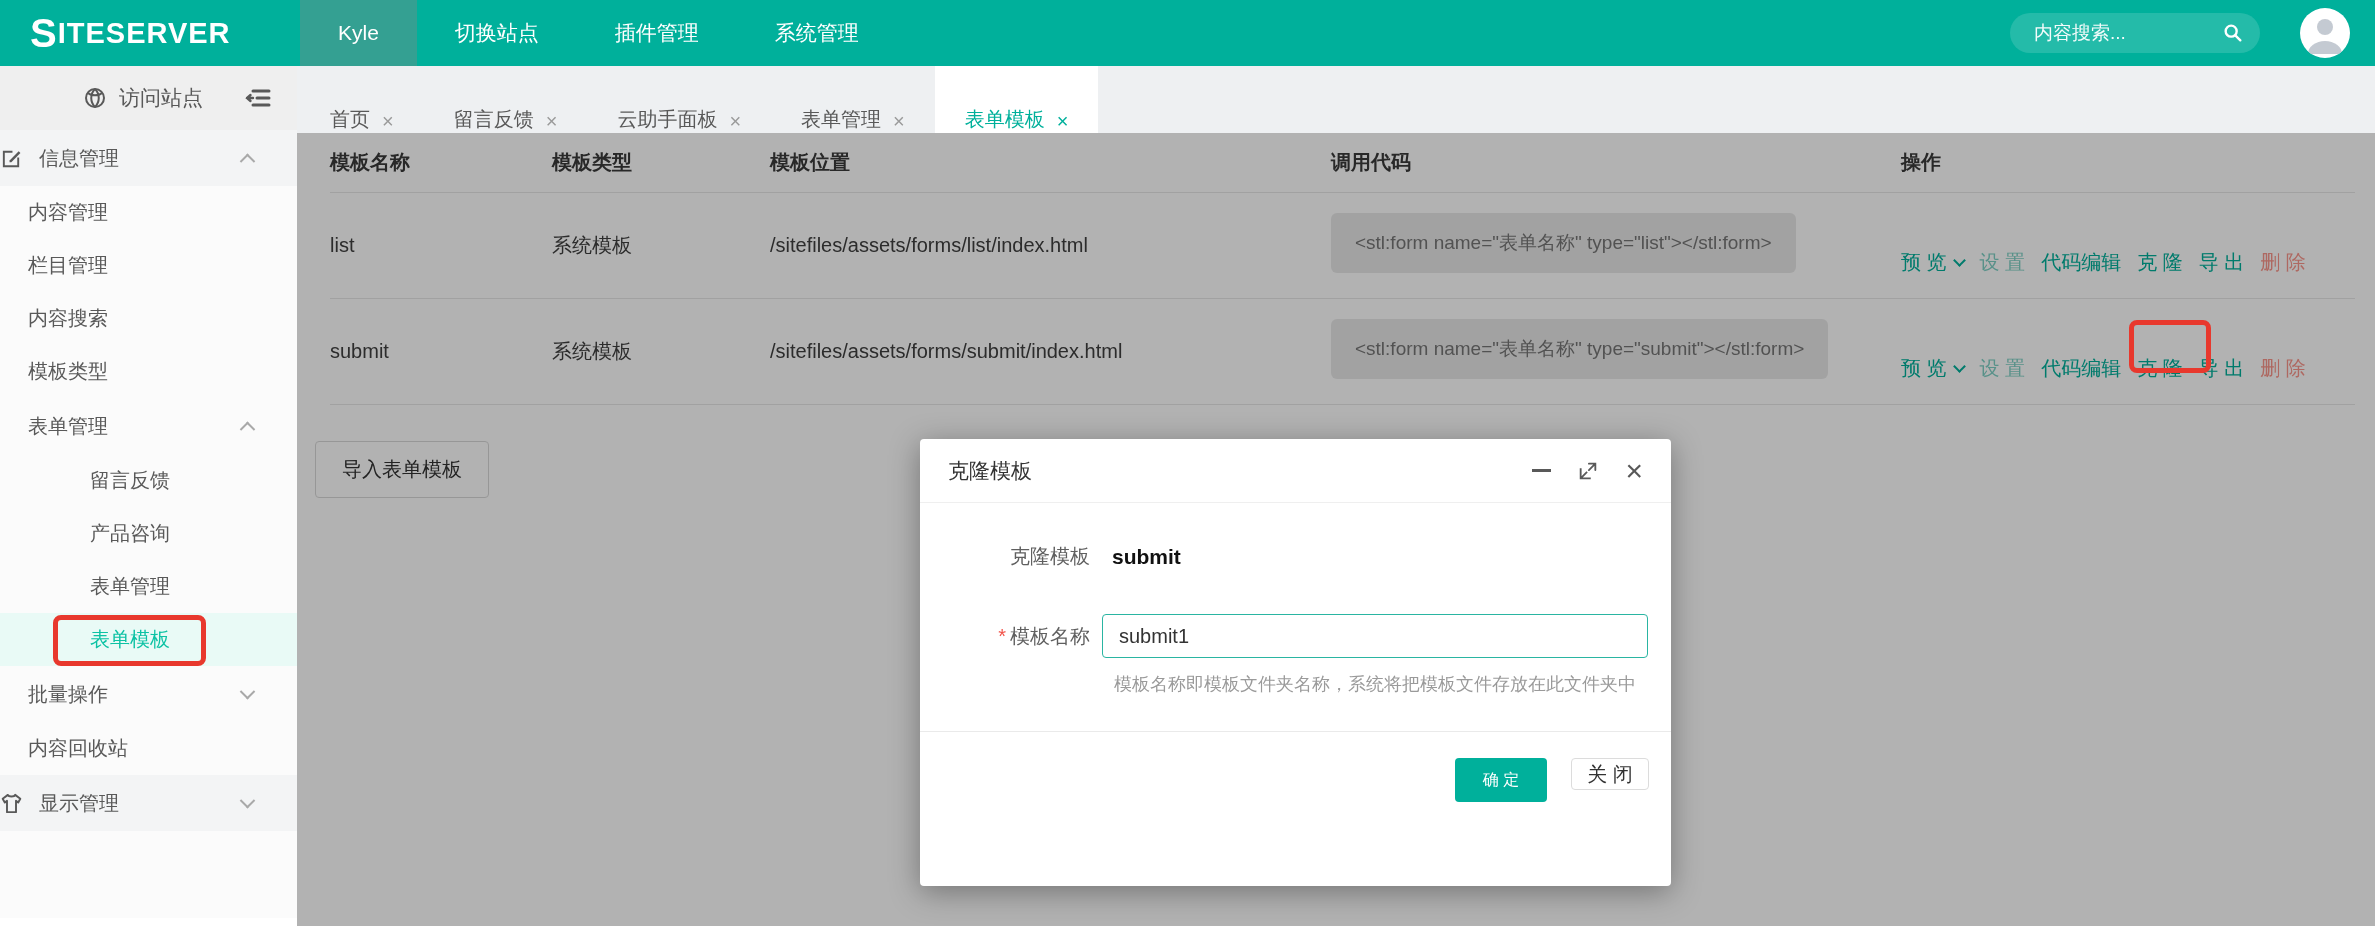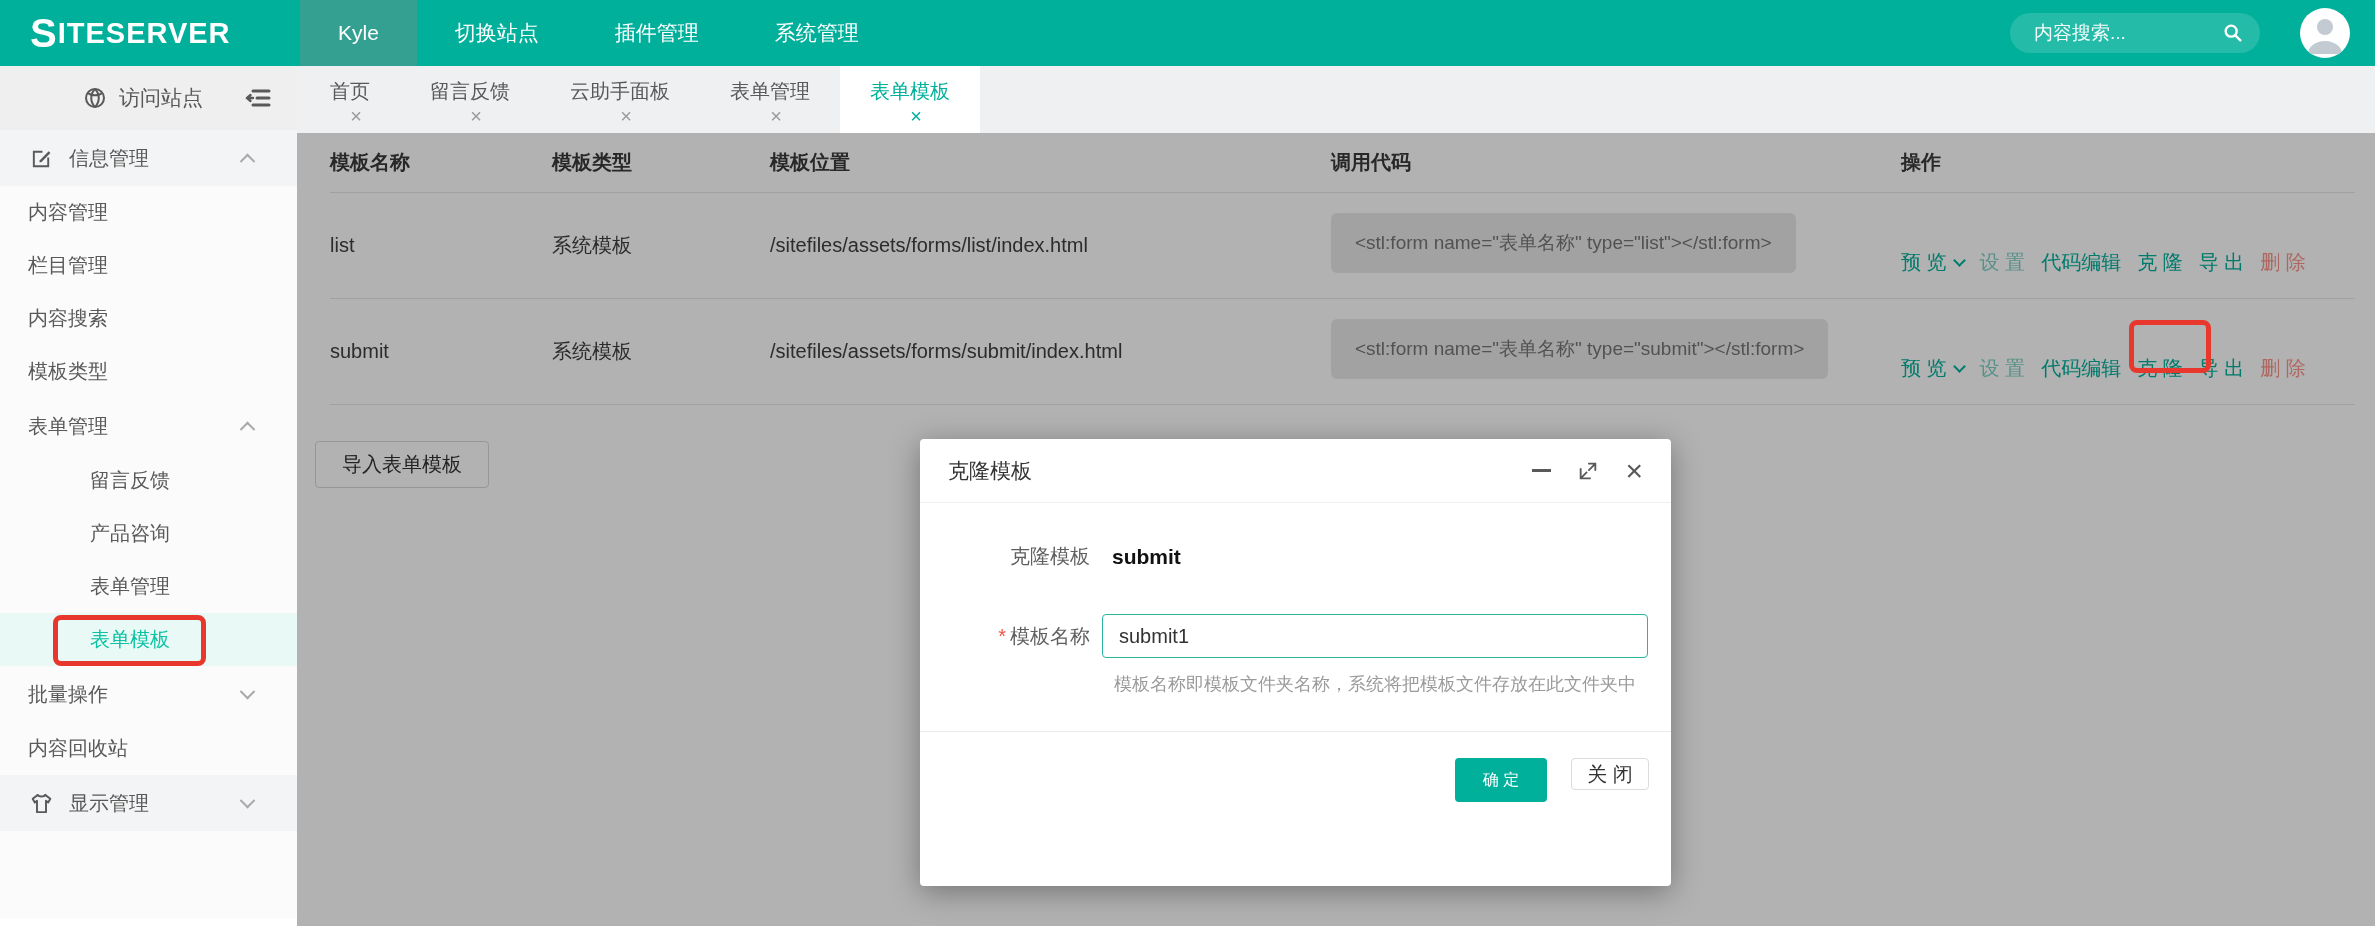--- a/index.html
+++ b/index.html
@@ -27,35 +27,35 @@
           position:relative;overflow:hidden;}
   .avatar svg{position:absolute;left:0;top:0;}
 
   
   .sidebar{position:absolute;left:0;top:66px;width:297px;bottom:8px;background:#fbfbfb;z-index:10;text-align:right;}
   .visit-row{height:64px;background:#efefef;display:flex;align-items:center;color:#595959;font-size:21px;}
   .visit-center{display:flex;align-items:center;margin-left:83px;}
   .visit-center svg{margin-right:12px;}
   .collapse-ico{margin-left:auto;margin-right:26px;cursor:pointer;display:flex;}
   .sitem{display:flex;align-items:center;font-size:20px;color:#595959;cursor:pointer;}
-  .sitem.lvl0{height:56px;background:#f3f4f5;padding-left:30px;}
+  .sitem.lvl0{height:56px;background:#f3f4f5;}
   .sitem.lvl0 .ico{margin-right:16px;display:flex;}
   .sitem.lvl1{height:53px;padding-left:28px;}
   .sitem.lvl1.group{height:56px;}
   .sitem.lvl2{height:53px;padding-left:90px;}
   .sitem.active{background:#e9faf6;color:#0cc2a4;}
   .chev{margin-left:auto;margin-right:44px;width:11px;height:11px;
         border-right:2px solid #a9a9a9;border-bottom:2px solid #a9a9a9;flex:0 0 auto;}
   .chev.up{transform:rotate(-135deg) translate(-2px,-2px);}
   .chev.down{transform:rotate(45deg) translate(-2px,-2px);}
 
   
   .tabbar{position:absolute;left:297px;top:66px;right:0;height:67px;background:#eef0f2;
           display:flex;align-items:stretch;padding-left:3px;z-index:10;}
-  .tab{display:flex;align-items:center;padding:12px 30px;font-size:20px;color:#595959;cursor:pointer;flex-direction:column;}
+  .tab{display:flex;align-items:flex-end;padding:0 30px;font-size:20px;color:#595959;cursor:pointer;}
   .tab .x{margin-left:12px;font-size:20px;color:#9a9a9a;}
   .tab.active{background:#fff;color:#00b09b;}
   .tab.active .x{color:#00b09b;}
 
   
   .content{position:absolute;left:297px;top:133px;right:0;bottom:0;background:#fff;}
   .tbl{padding:0 20px 0 33px;}
   .thead{display:flex;align-items:center;height:60px;border-bottom:1px solid #e7e7e7;
          font-weight:bold;font-size:20px;color:#3a3a3a;}
   .trow{display:flex;align-items:center;height:106px;border-bottom:1px solid #e7e7e7;
@@ -63,21 +63,21 @@
   .c1{width:222px;}.c2{width:218px;}.c3{width:561px;}.c4{width:570px;}.c5{flex:1;}
   .chip{display:inline-block;height:60px;line-height:60px;background:#e9e9e9;border-radius:6px;
         color:#767676;font-size:19px;padding:0 24px;max-width:540px;white-space:nowrap;overflow:hidden;}
   .acts{display:flex;align-items:center;gap:16px;color:#00b09b;margin-top:34px;}
   .alink{cursor:pointer;white-space:nowrap;}
   .alink.muted{color:#7fd0c5;}
   .alink.danger{color:#fa968c;}
   .preview-wrap{display:flex;align-items:center;cursor:pointer;}
   .caret{width:9px;height:9px;border-right:2px solid #00b09b;border-bottom:2px solid #00b09b;
          transform:rotate(45deg);margin:-4px 0 0 8px;}
-  .import-btn{margin:36px 0 0 18px;height:47px;padding:0 26px;background:#fff;
+  .import-btn{margin:36px 0 0 18px;height:57px;padding:0 26px;background:#fff;
               border:1px solid #d9d9d9;border-radius:4px;font-size:20px;color:#333;
               font-family:inherit;cursor:pointer;}
   .shade{position:absolute;inset:0;background:rgba(0,0,0,0.30);z-index:40;}
 
   
   .modal{position:absolute;left:920px;top:439px;width:751px;height:447px;background:#fff;
          border-radius:4px;box-shadow:0 6px 30px rgba(0,0,0,0.35);z-index:100;
          display:flex;flex-direction:column;}
   .m-head{height:64px;display:flex;align-items:center;padding:0 28px;border-bottom:1px solid #efefef;}
   .m-title{font-size:21px;color:#333;}

